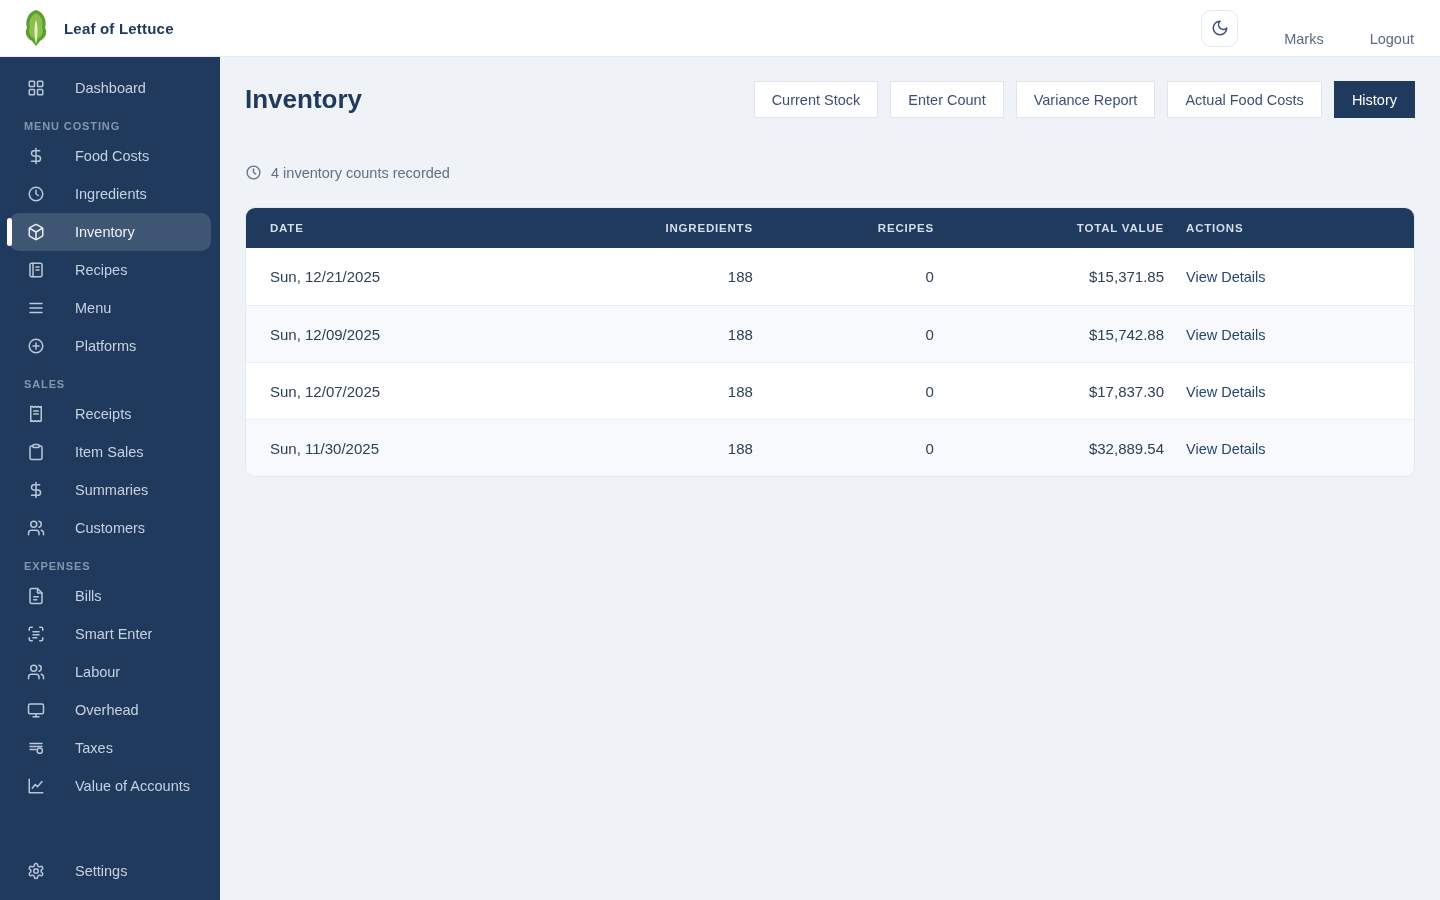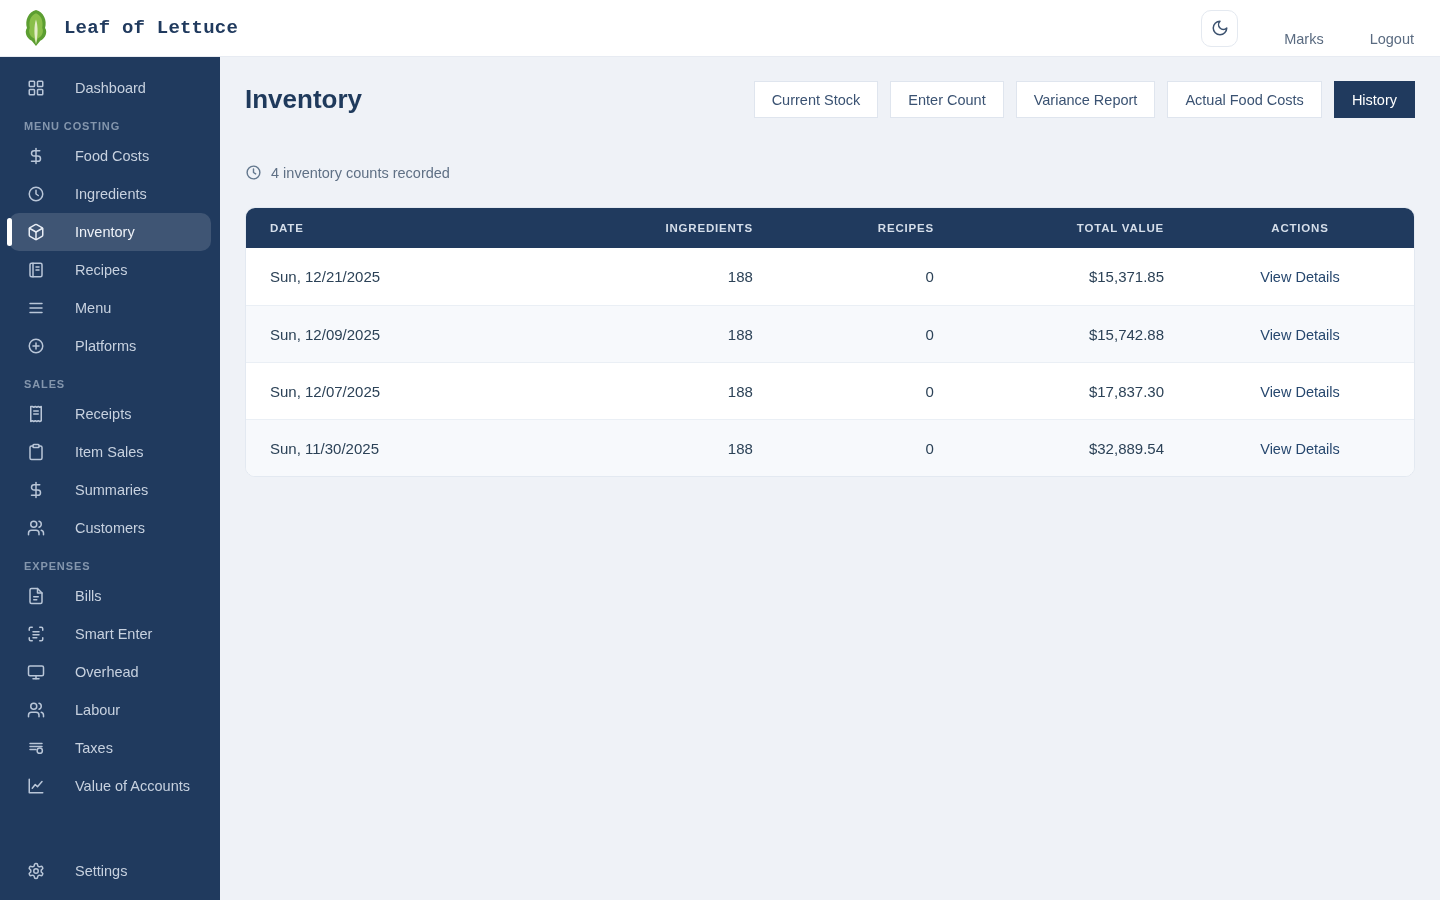--- a/index.html
+++ b/index.html
@@ -16,21 +16,21 @@
     --link-navy:#26476e;
   }
   *{box-sizing:border-box;margin:0;padding:0;}
   html,body{width:1440px;height:900px;overflow:hidden;}
   body{font-family:"Liberation Sans",sans-serif;background:var(--page-bg);}
 
   
   .topbar{height:57px;background:#fff;border-bottom:1px solid #e7ebf2;display:flex;align-items:center;justify-content:space-between;padding:0 26px 0 20px;}
   .brand{display:flex;align-items:center;gap:12px;cursor:pointer;}
   .brand-logo svg{width:32px;height:38px;display:block;}
-  .brand-name{font-size:19px;font-weight:700;color:var(--brand-navy);letter-spacing:.2px;font-family:Liberation Mono, monospace;}
+  .brand-name{font-size:15px;font-weight:700;color:var(--brand-navy);letter-spacing:.2px;}
   .top-right{display:flex;align-items:flex-end;gap:46px;}
   .theme-toggle{width:37px;height:37px;border:1px solid #e4e9f0;border-radius:10px;background:#fff;display:flex;align-items:center;justify-content:center;cursor:pointer;color:#3c526f;}
   .theme-toggle svg{width:18px;height:18px;}
   .top-link{font-size:14.5px;color:#5a6b81;cursor:pointer;}
 
   
   .shell{display:flex;height:843px;}
   .sidebar{width:220px;background:var(--sidebar-bg);display:flex;flex-direction:column;padding:12px 0 10px 0;flex-shrink:0;}
   .nav{display:flex;flex-direction:column;}
   .nav-section{font-size:11px;font-weight:700;text-transform:uppercase;letter-spacing:.08em;color:var(--sidebar-muted);margin:13px 24px 5px 24px;}
@@ -58,21 +58,21 @@
   .table-card{background:var(--card-bg);border:1px solid var(--border);border-radius:10px;overflow:hidden;}
   .t-row{display:grid;grid-template-columns:30.8% 12.6% 15.5% 19.7% 21.4%;align-items:center;}
   .t-head{background:var(--brand-navy);height:40px;}
   .t-head .t-cell{font-size:11.5px;font-weight:700;text-transform:uppercase;letter-spacing:.07em;color:#d5deea;}
   .t-body .t-row{height:57px;background:#fff;}
   .t-body .t-row:nth-child(even){background:var(--zebra-bg);}
   .t-body .t-row + .t-row{border-top:1px solid #eaeff5;}
   .t-cell{font-size:15px;color:var(--cell-text);}
   .c-date{padding-left:24px;}
   .c-num{text-align:right;}
-  .c-actions{text-align:center;padding-left:22px;}
+  .c-actions{padding-left:22px;}
   .view-link{color:var(--link-navy);font-size:14.5px;font-weight:500;cursor:pointer;}
 </style>
 </head>
 <body>
 
 <header class="topbar">
   <div class="brand">
     <span class="brand-logo">
       <svg viewBox="0 0 32 40">
         <path d="M16 1 C 8 3, 4 12, 6.5 20 C 3.5 24, 6 31, 11.5 33.5 L 16 39 L 20.5 33.5 C 26 31, 28.5 24, 25.5 20 C 28 12, 24 3, 16 1 Z" fill="#5c9e31"></path>
@@ -232,37 +232,37 @@
               <path d="M8 9h8"></path>
               <path d="M8 13h8"></path>
               <path d="M8 17h5"></path>
             </svg>
           </span>
           <span class="nav-label">Smart Enter</span>
         </div>
         <div class="nav-item">
           <span class="nav-ic">
             <svg viewBox="0 0 24 24" fill="none" stroke="currentColor" stroke-width="2" stroke-linecap="round" stroke-linejoin="round">
-              <rect x="2" y="4" width="20" height="13" rx="2"></rect>
-              <path d="M8 21h8"></path>
-              <path d="M12 17v4"></path>
-            </svg>
-          </span>
-          <span class="nav-label">Overhead</span>
-        </div>
-        <div class="nav-item">
-          <span class="nav-ic">
-            <svg viewBox="0 0 24 24" fill="none" stroke="currentColor" stroke-width="2" stroke-linecap="round" stroke-linejoin="round">
               <path d="M16 21v-2a4 4 0 0 0-4-4H6a4 4 0 0 0-4 4v2"></path>
               <circle cx="9" cy="7" r="4"></circle>
               <path d="M22 21v-2a4 4 0 0 0-3-3.87"></path>
               <path d="M16 3.13a4 4 0 0 1 0 7.75"></path>
             </svg>
           </span>
           <span class="nav-label">Labour</span>
+        </div>
+        <div class="nav-item">
+          <span class="nav-ic">
+            <svg viewBox="0 0 24 24" fill="none" stroke="currentColor" stroke-width="2" stroke-linecap="round" stroke-linejoin="round">
+              <rect x="2" y="4" width="20" height="13" rx="2"></rect>
+              <path d="M8 21h8"></path>
+              <path d="M12 17v4"></path>
+            </svg>
+          </span>
+          <span class="nav-label">Overhead</span>
         </div>
         <div class="nav-item">
           <span class="nav-ic">
             <svg viewBox="0 0 24 24" fill="none" stroke="currentColor" stroke-width="2" stroke-linecap="round" stroke-linejoin="round">
               <path d="M4 6h16"></path>
               <path d="M4 10h16"></path>
               <path d="M4 14h8"></path>
               <circle cx="17" cy="15.5" r="3.5"></circle>
             </svg>
           </span>

